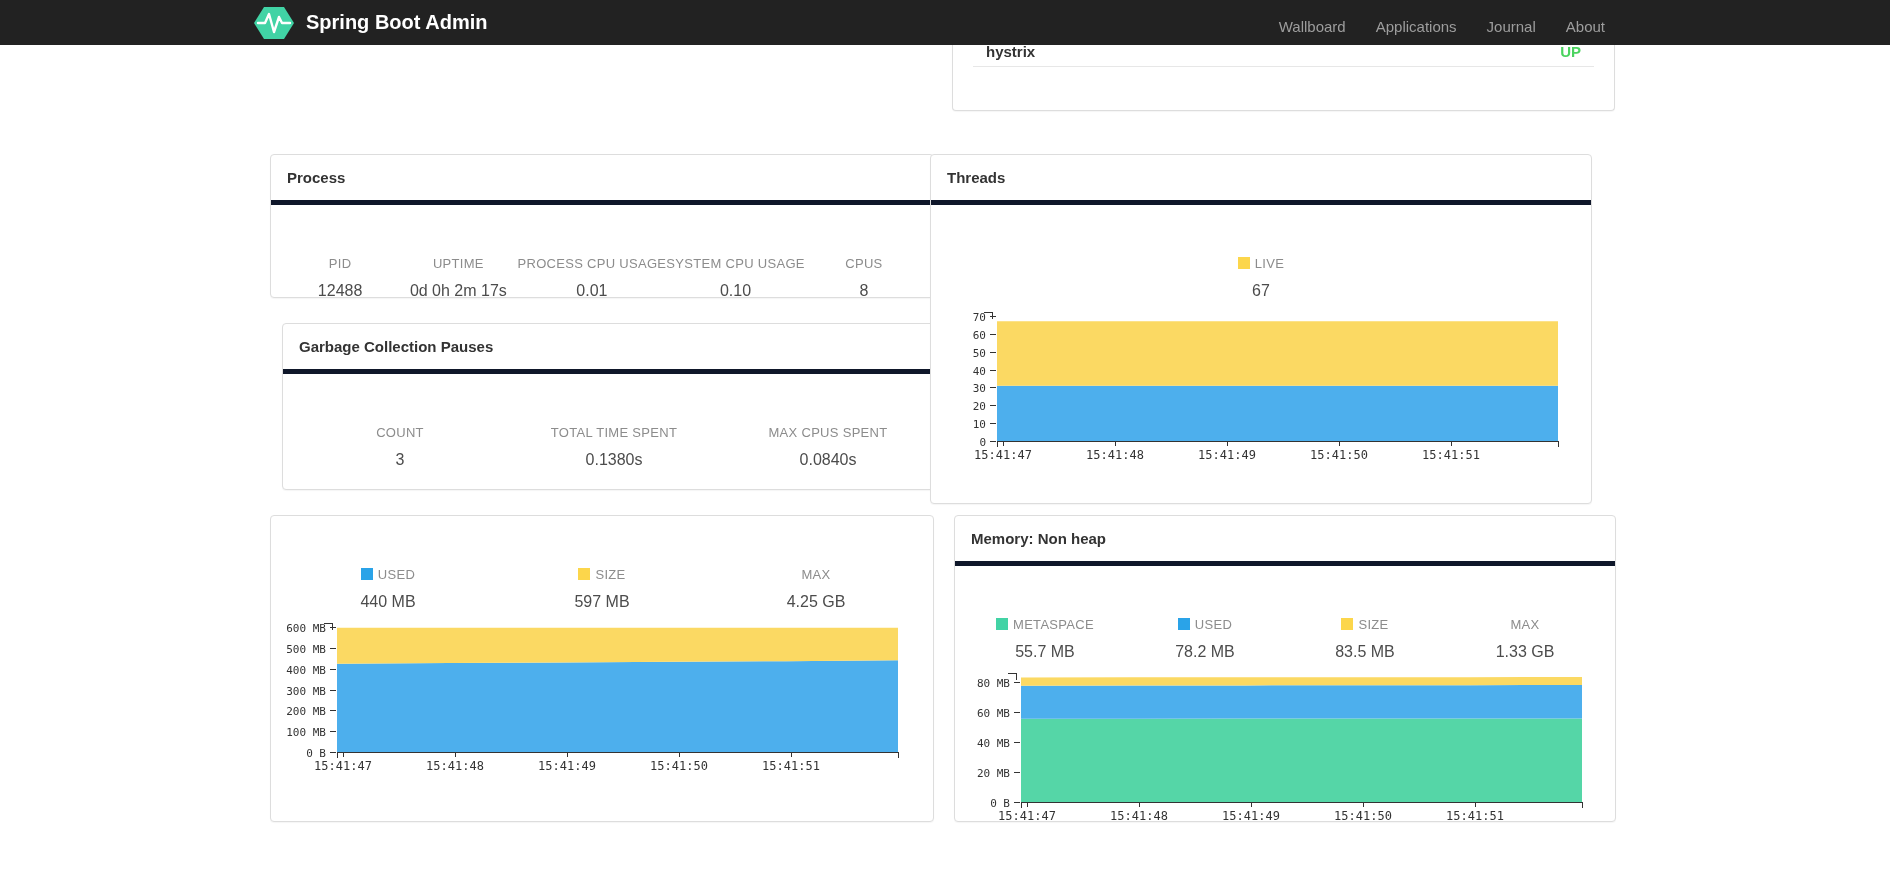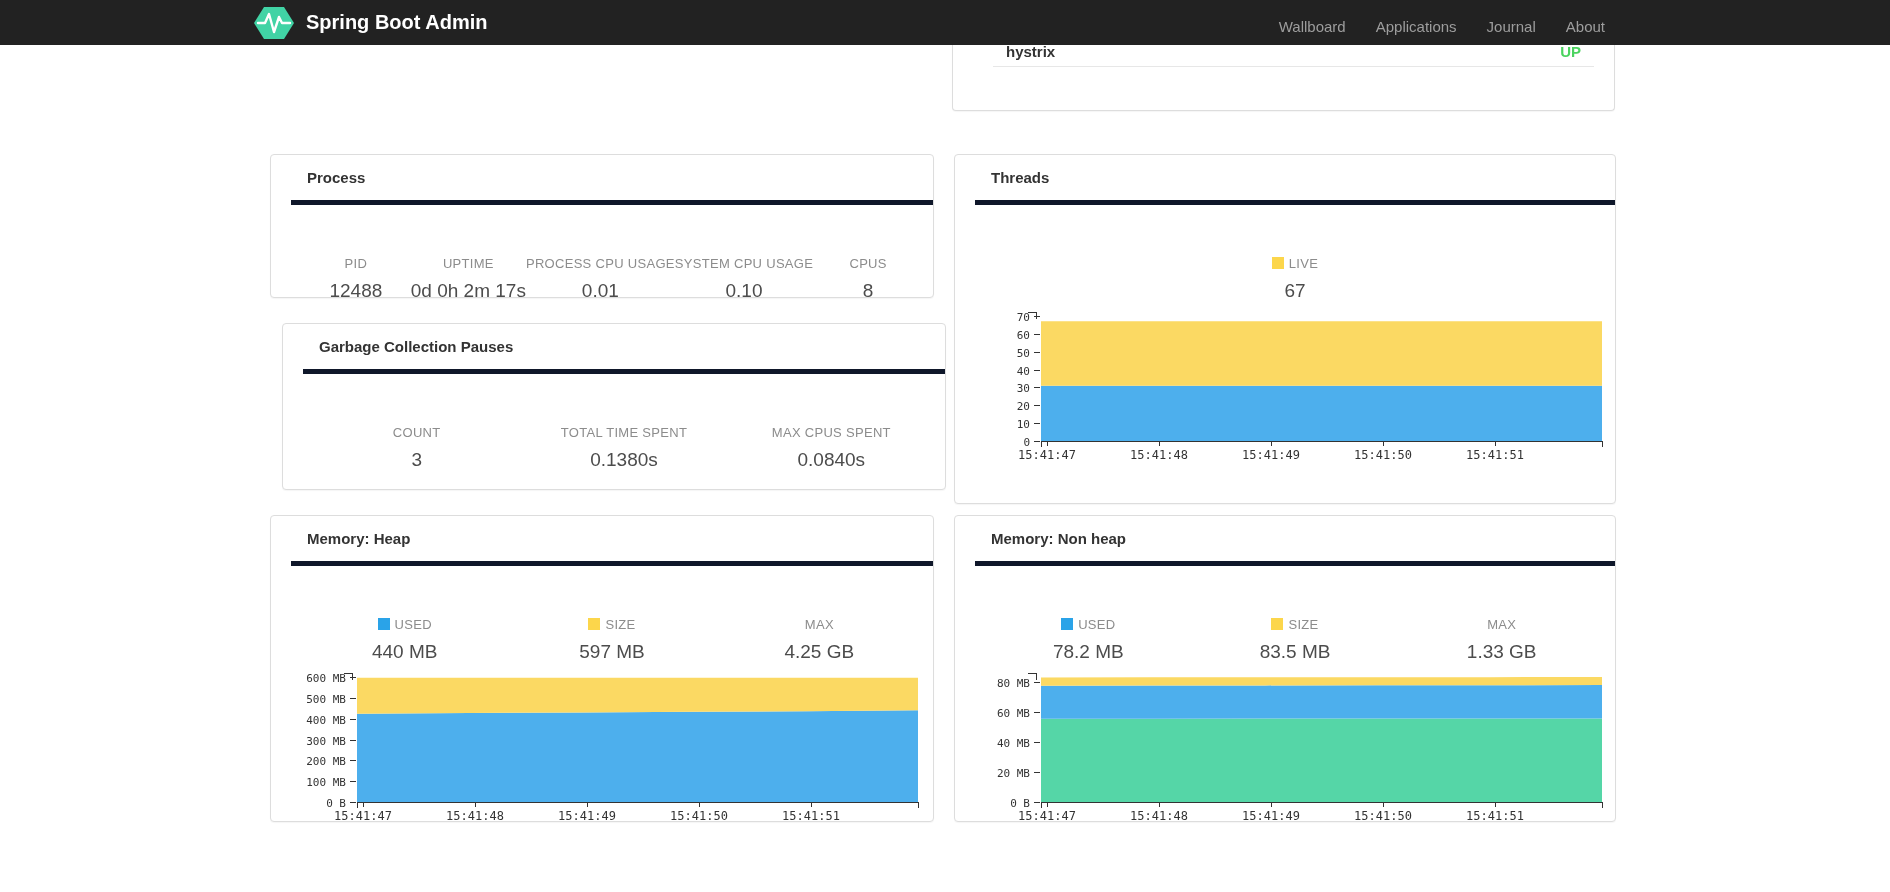--- a/index.html
+++ b/index.html
@@ -25,43 +25,43 @@
   .brand-text { color:#fff; font-size:20px; font-weight:bold; margin-left:10px; white-space:nowrap; }
   .nav-links { list-style:none; display:flex; margin:8px 0 0 auto; padding:0; }
   .nav-links li a {
     display:block; padding:0 15px; line-height:45px;
     color:#9d9d9d; font-size:15px; text-decoration:none; cursor:pointer;
   }
   
   .page { position:relative; width:1350px; margin:0 auto; height:892px; }
   .panel {
     position:absolute; background:#fff; border:1px solid #ddd;
-    border-radius:4px; box-shadow:0 1px 1px rgba(0,0,0,.04);padding-left:20px;
+    border-radius:4px; box-shadow:0 1px 1px rgba(0,0,0,.04);
   }
   .panel-heading {
     padding:14px 16px; font-size:15px; font-weight:bold; color:#333;
     border-bottom:5px solid #0f172a;
   }
   .metrics { display:flex; padding:20px 10px 0; }
   .metric { flex:1; text-align:center; }
   .metric .lbl { font-size:13px; color:#8c8c8c; letter-spacing:.3px; line-height:15px; white-space:nowrap;margin-top:31px; }
-  .metric .val { font-size:19px; color:#4c4c4c; line-height:22px; margin-top:9px; white-space:nowrap; }
+  .metric .val { font-size:16px; color:#4c4c4c; line-height:22px; margin-top:9px; white-space:nowrap; }
   .swatch { display:inline-block; width:12px; height:12px; margin-right:5px; vertical-align:-1px; }
   
   #panel-health { left:682px; top:10px; width:663px; height:101px; border-top:none; border-radius:0 0 4px 4px; z-index:1; }
   .health-row {
     margin:0 20px; padding:32px 13px 5px; border-bottom:1px solid #e7e7e7;
     display:flex; justify-content:space-between; align-items:flex-end;
     font-size:15px; font-weight:bold; line-height:19px;
   }
   .health-name { color:#333; }
   .health-status { }
   #panel-process { left:0; top:154px; width:664px; height:144px; }
   #panel-gc      { left:12px; top:323px; width:664px; height:167px; }
-  #panel-threads { left:684px; top:154px; width:662px; height:350px; }
+  #panel-threads { left:660px; top:154px; width:662px; height:350px; }
   #panel-heap    { left:0; top:515px; width:664px; height:307px; }
   #panel-nonheap { left:684px; top:515px; width:662px; height:307px; }
   .chart { display:block; margin-top:8px; }
 </style>
 </head>
 <body>
 
 <nav class="navbar">
   <div class="nav-inner">
     <a class="brand">
@@ -182,21 +182,20 @@
         <line x1="296.5" y1="131" x2="296.5" y2="136" stroke="#333" shape-rendering="crispEdges"></line>
         <text x="296" y="149" text-anchor="middle" font-size="12" font-family="&quot;DejaVu Sans Mono&quot;, monospace" fill="#333">15:41:49</text>
         <line x1="408.5" y1="131" x2="408.5" y2="136" stroke="#333" shape-rendering="crispEdges"></line>
         <text x="408" y="149" text-anchor="middle" font-size="12" font-family="&quot;DejaVu Sans Mono&quot;, monospace" fill="#333">15:41:50</text>
         <line x1="520.5" y1="131" x2="520.5" y2="136" stroke="#333" shape-rendering="crispEdges"></line>
         <text x="520" y="149" text-anchor="middle" font-size="12" font-family="&quot;DejaVu Sans Mono&quot;, monospace" fill="#333">15:41:51</text>
       </svg>
   </div>
 
   <div class="panel" id="panel-heap">
-    <div class="panel-heading">Memory: Heap</div>
     <div class="metrics">
       <div class="metric">
         <div class="lbl"><span class="swatch" style="background: rgb(42, 163, 232);"></span><span>USED</span></div>
         <div class="val">440 MB</div>
       </div>
       <div class="metric">
         <div class="lbl"><span class="swatch" style="background: rgb(252, 214, 75);"></span><span>SIZE</span></div>
         <div class="val">597 MB</div>
       </div>
       <div class="metric">
@@ -236,20 +235,24 @@
         <text x="408" y="149" text-anchor="middle" font-size="12" font-family="&quot;DejaVu Sans Mono&quot;, monospace" fill="#333">15:41:50</text>
         <line x1="520.5" y1="131" x2="520.5" y2="136" stroke="#333" shape-rendering="crispEdges"></line>
         <text x="520" y="149" text-anchor="middle" font-size="12" font-family="&quot;DejaVu Sans Mono&quot;, monospace" fill="#333">15:41:51</text>
       </svg>
   </div>
 
   <div class="panel" id="panel-nonheap">
     <div class="panel-heading">Memory: Non heap</div>
     <div class="metrics">
       <div class="metric">
+        <div class="lbl"><span class="swatch" style="background: rgb(66, 211, 165);"></span><span>METASPACE</span></div>
+        <div class="val">55.7 MB</div>
+      </div>
+      <div class="metric">
         <div class="lbl"><span class="swatch" style="background: rgb(42, 163, 232);"></span><span>USED</span></div>
         <div class="val">78.2 MB</div>
       </div>
       <div class="metric">
         <div class="lbl"><span class="swatch" style="background: rgb(252, 214, 75);"></span><span>SIZE</span></div>
         <div class="val">83.5 MB</div>
       </div>
       <div class="metric">
         <div class="lbl">MAX</div>
         <div class="val">1.33 GB</div>

